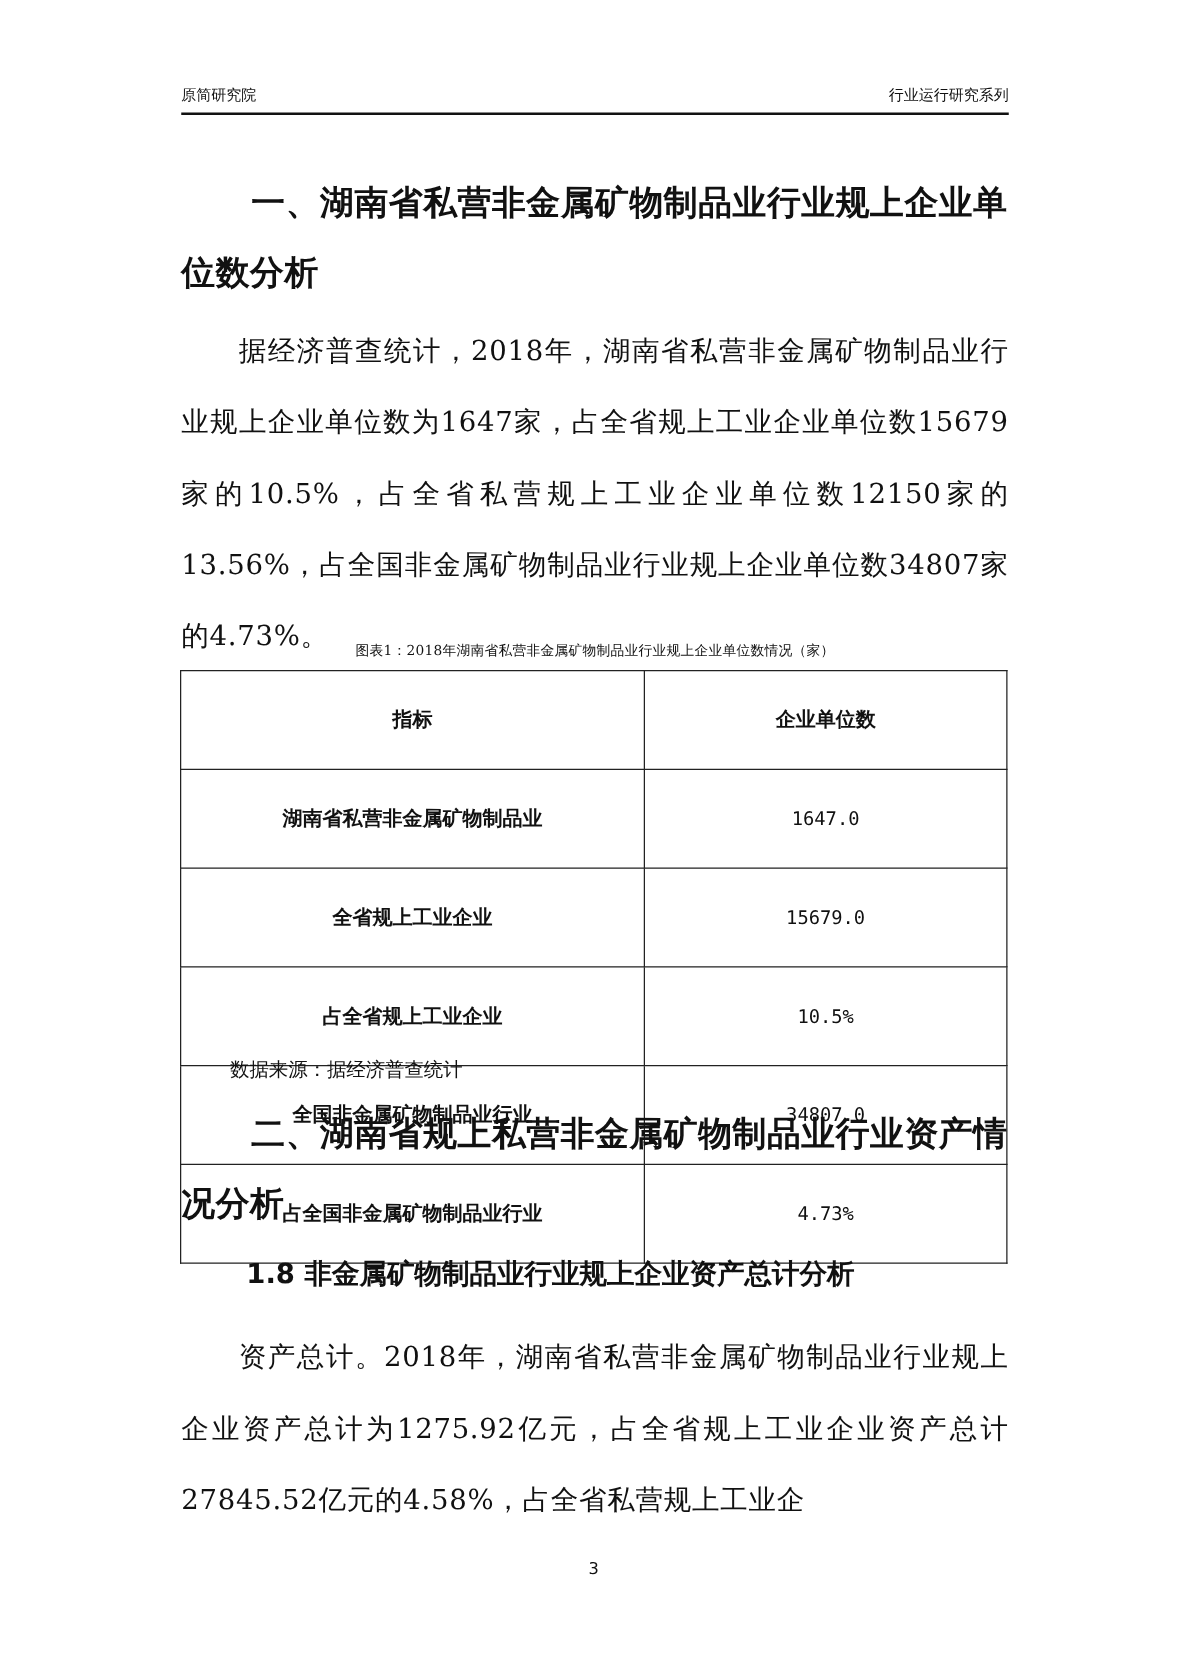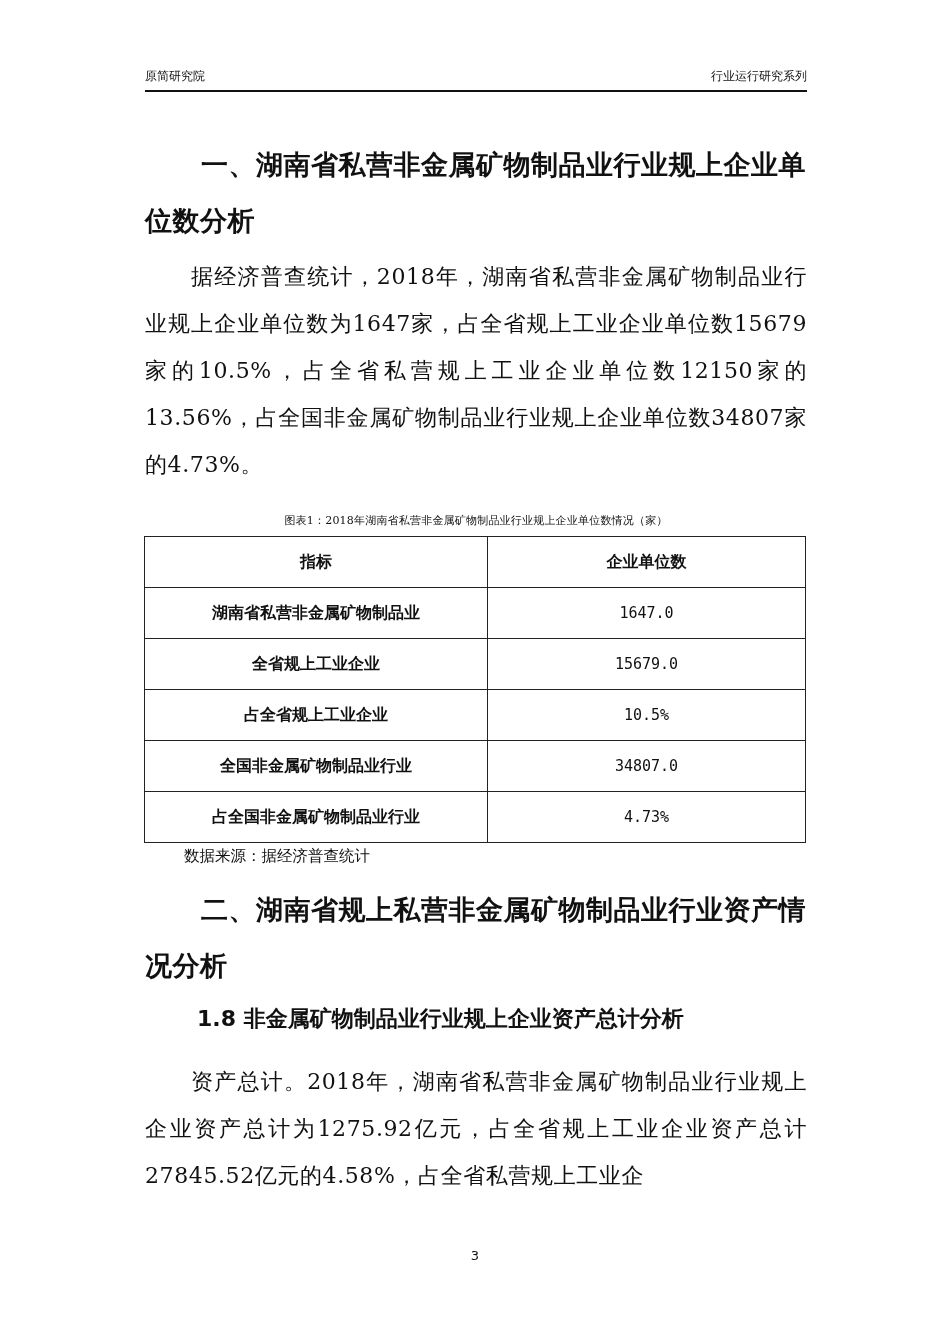--- a/index.html
+++ b/index.html
@@ -1,24 +1,24 @@
 <!DOCTYPE html>
 <html><head>
 <meta charset="utf-8">
 <style>
   html,body{margin:0;padding:0;background:#fff;}
   body{width:950px;height:1344px;position:relative;overflow:hidden;color:#111;font-family:"DejaVu Serif","Liberation Serif",serif;}
   .header{position:absolute;left:145px;top:66px;width:662px;height:24px;border-bottom:2.5px solid #111;font-family:"DejaVu Sans","Liberation Sans",sans-serif;font-size:12px;}
   .header .l{position:absolute;left:0;top:2px;}
   .header .r{position:absolute;right:0;top:2px;}
-  .h1{position:absolute;left:145px;width:662px;font-family:Liberation Sans, sans-serif;font-weight:bold;font-size:27px;line-height:56px;text-indent:56px;letter-spacing:0.5px;}
-  .p{position:absolute;left:145px;width:662px;font-size:22px;line-height:47px;text-align:justify;text-indent:46px;letter-spacing:0.6px;}
+  .h1{position:absolute;left:145px;width:662px;font-family:Liberation Mono, monospace;font-weight:bold;font-size:27px;line-height:56px;text-indent:56px;letter-spacing:0.5px;}
+  .p{position:absolute;left:145px;width:662px;font-size:22px;line-height:57px;text-align:justify;text-indent:46px;letter-spacing:0.6px;}
   .caption{position:absolute;left:145px;top:513px;width:662px;font-size:11px;text-align:center;letter-spacing:0.2px;}
   table{position:absolute;left:144px;top:536px;width:662px;border-collapse:collapse;}
-  td,th{border:1px solid #222;height:50px;text-align:center;font-size:16px;padding:0;}
+  td,th{border:1px solid #222;height:50px;text-align:center;font-size:16px;padding:14px;}
   td.lbl,th{font-family:"DejaVu Sans","Liberation Sans",sans-serif;font-weight:bold;}
   td.val{font-family:"DejaVu Sans Mono","Liberation Mono",monospace;font-size:15px;}
   .source{position:absolute;left:184px;top:846px;font-size:15.5px;}
   .h2{position:absolute;left:145px;width:662px;font-family:"DejaVu Sans","Liberation Sans",sans-serif;font-weight:bold;font-size:22px;text-indent:52px;}
   .pageno{position:absolute;left:0;width:950px;top:1248px;text-align:center;font-family:"DejaVu Sans","Liberation Sans",sans-serif;font-size:13px;}
 </style>
 </head>
 <body>
 
 <div class="header">

